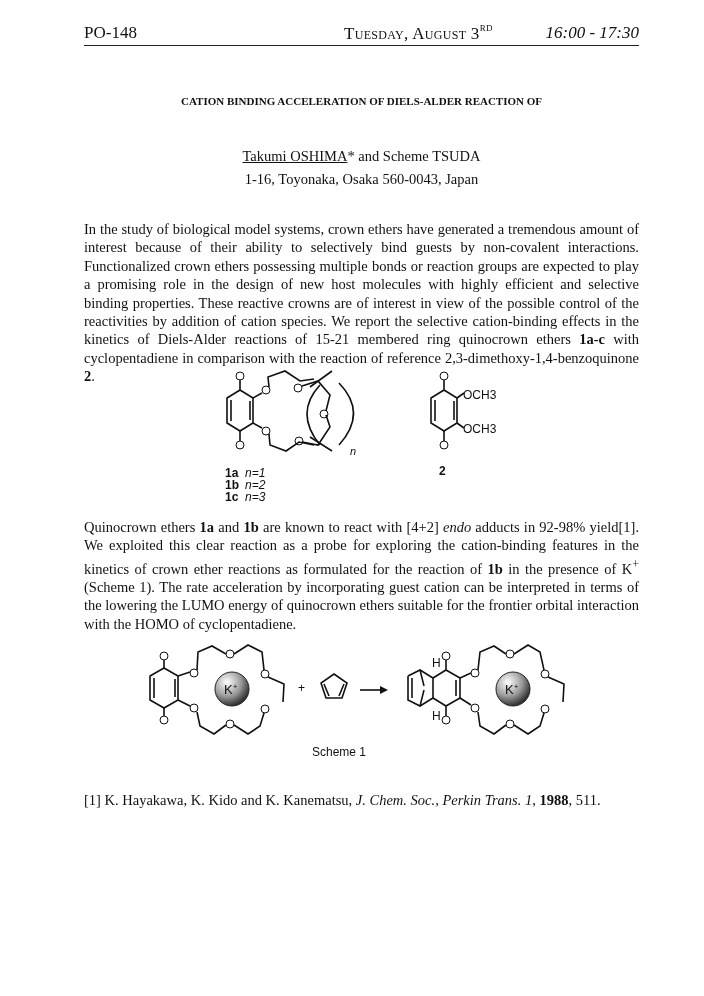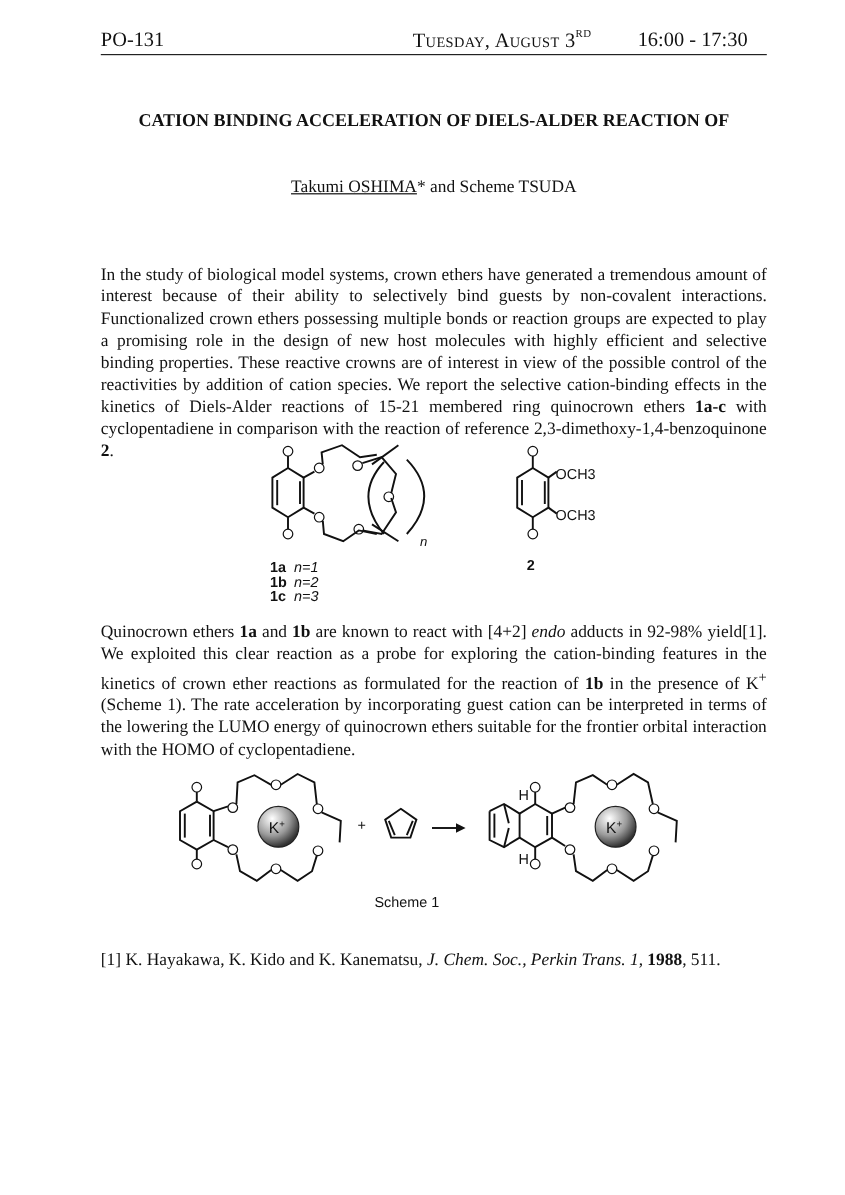--- a/index.html
+++ b/index.html
@@ -3,51 +3,52 @@
 <meta charset="utf-8">
 <style>
   html, body { margin:0; padding:0; background:#ffffff; }
   body { width:704px; height:996px; position:relative; overflow:hidden;
          font-family:"Liberation Serif", serif; color:#111; }
   .header { position:absolute; left:84px; top:23px; width:555px; height:22px;
             border-bottom:1.3px solid #222; font-size:17px; }
   .header .left { position:absolute; left:0; top:0; }
   .header .center { position:absolute; left:212px; top:0; font-variant:small-caps; letter-spacing:0.3px;margin-left:48px; }
   .header .center sup { font-size:9px; vertical-align:8px; }
-  .header .right { position:absolute; right:16px; top:0; }
+  .header .right { position:absolute; right:0; top:0;font-style:italic; }
   .title { position:absolute; left:84px; top:92px; width:555px; text-align:center;
-           font-weight:bold; font-size:15px; line-height:19px; }
+           font-weight:bold; font-size:11px; line-height:19px; }
   .authors { position:absolute; left:84px; top:148px; width:555px; text-align:center; font-size:14.5px; }
   .authors .u { text-decoration:underline; }
   .affil { position:absolute; left:84px; top:170px; width:555px; text-align:center; font-size:14.5px; line-height:18px; }
   .para { position:absolute; left:84px; width:555px; font-size:14.5px; line-height:18.4px; text-align:justify; }
   .p1 { top:220px; }
   .p2 { top:518px; }
   .ref { position:absolute; left:84px; top:792px; width:555px; font-size:14.5px; }
   .cap { position:absolute; font-family:"Liberation Sans", sans-serif; font-size:12px; }
   svg text { font-family:"Liberation Sans", sans-serif; }
 </style>
 </head>
 <body>
 
 <div class="header">
-  <span class="left">PO-131</span>
+  <span class="left">PO-148</span>
   <span class="center"><span>Tuesday, August 3</span><sup>RD</sup></span>
   <span class="right">16:00 - 17:30</span>
 </div>
 
 <div class="title">
   <div>CATION BINDING ACCELERATION OF DIELS-ALDER REACTION OF</div>
 </div>
 
 <div class="authors">
   <span class="u">Takumi OSHIMA</span><span>* and Scheme TSUDA</span>
 </div>
 
 <div class="affil">
+  <div>1-16, Toyonaka, Osaka 560-0043, Japan</div>
 </div>
 
 <div class="para p1"><span>In the study of biological model systems, crown ethers have generated a tremendous amount of interest because of their ability to selectively bind guests by non-covalent interactions. Functionalized crown ethers possessing multiple bonds or reaction groups are expected to play a promising role in the design of new host molecules with highly efficient and selective binding properties. These reactive crowns are of interest in view of the possible control of the reactivities by addition of cation species. We report the selective cation-binding effects in the kinetics of Diels-Alder reactions of 15-21 membered ring quinocrown ethers </span><b>1a-c</b><span> with cyclopentadiene in comparison with the reaction of reference 2,3-dimethoxy-1,4-benzoquinone </span><b>2</b><span>.</span></div>
 
 <svg style="position:absolute;left:190px;top:365px" width="340" height="140" viewBox="0 0 340 140" stroke="#111" fill="none" stroke-width="1.6">
 
   <g>
     <polyline points="50,25 63,33 63,58 50,66 37,58 37,33 50,25"></polyline>
     <line x1="41" y1="35" x2="41" y2="56"></line>
     <line x1="60" y1="36" x2="60" y2="55"></line>

